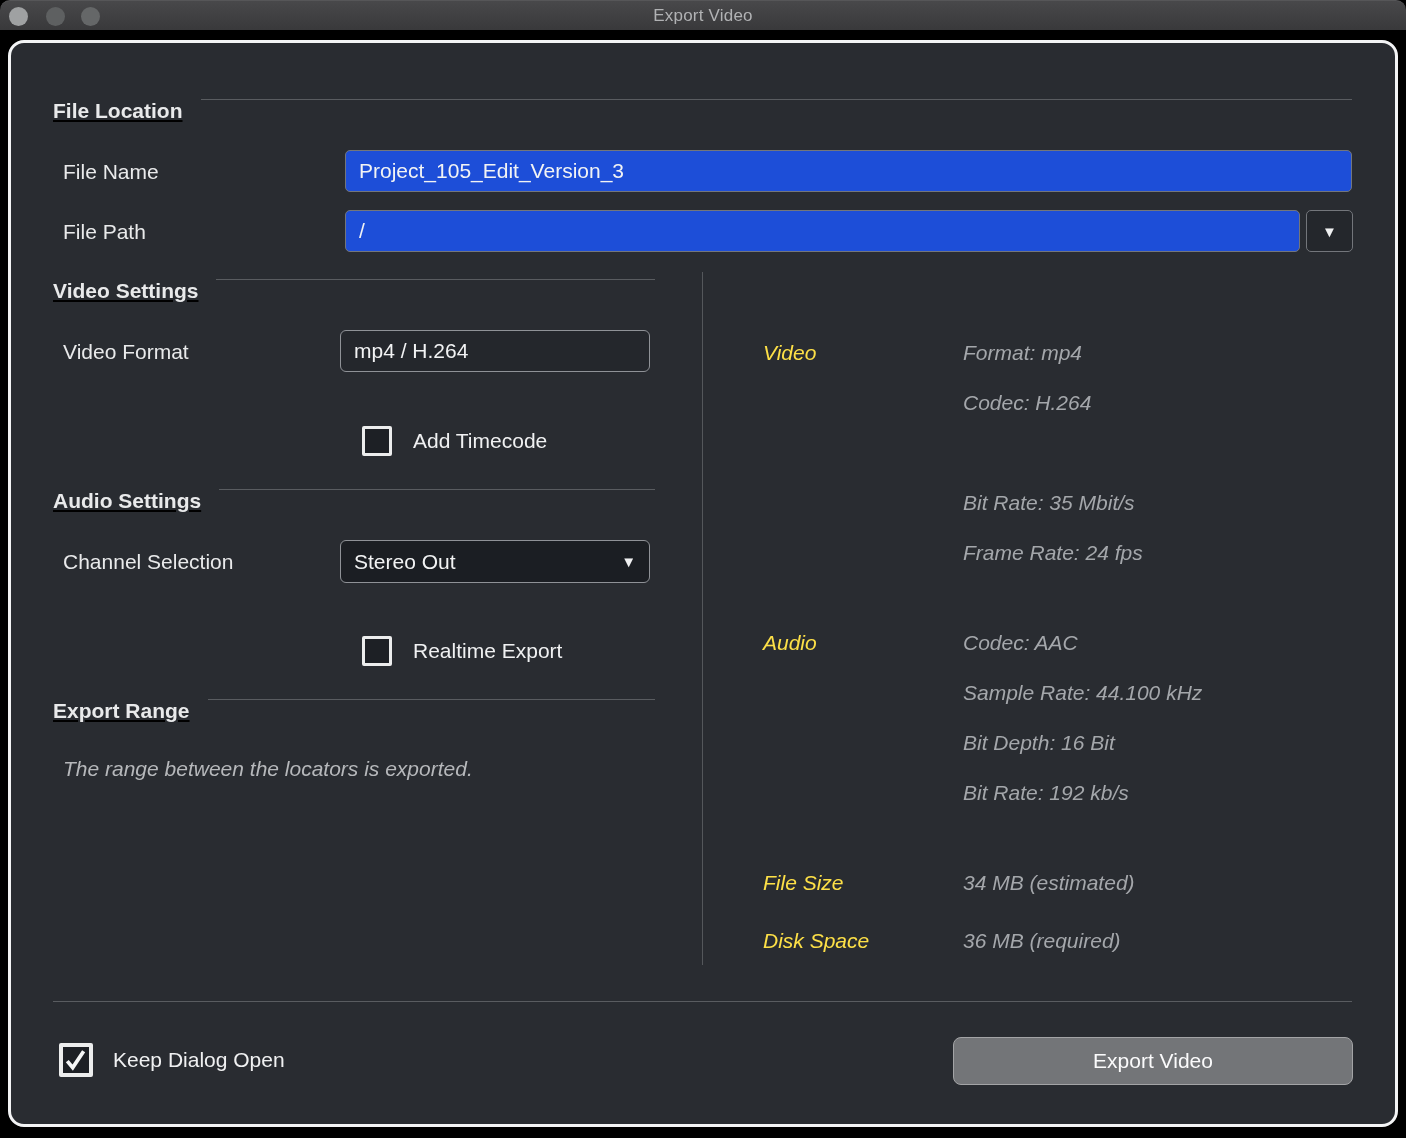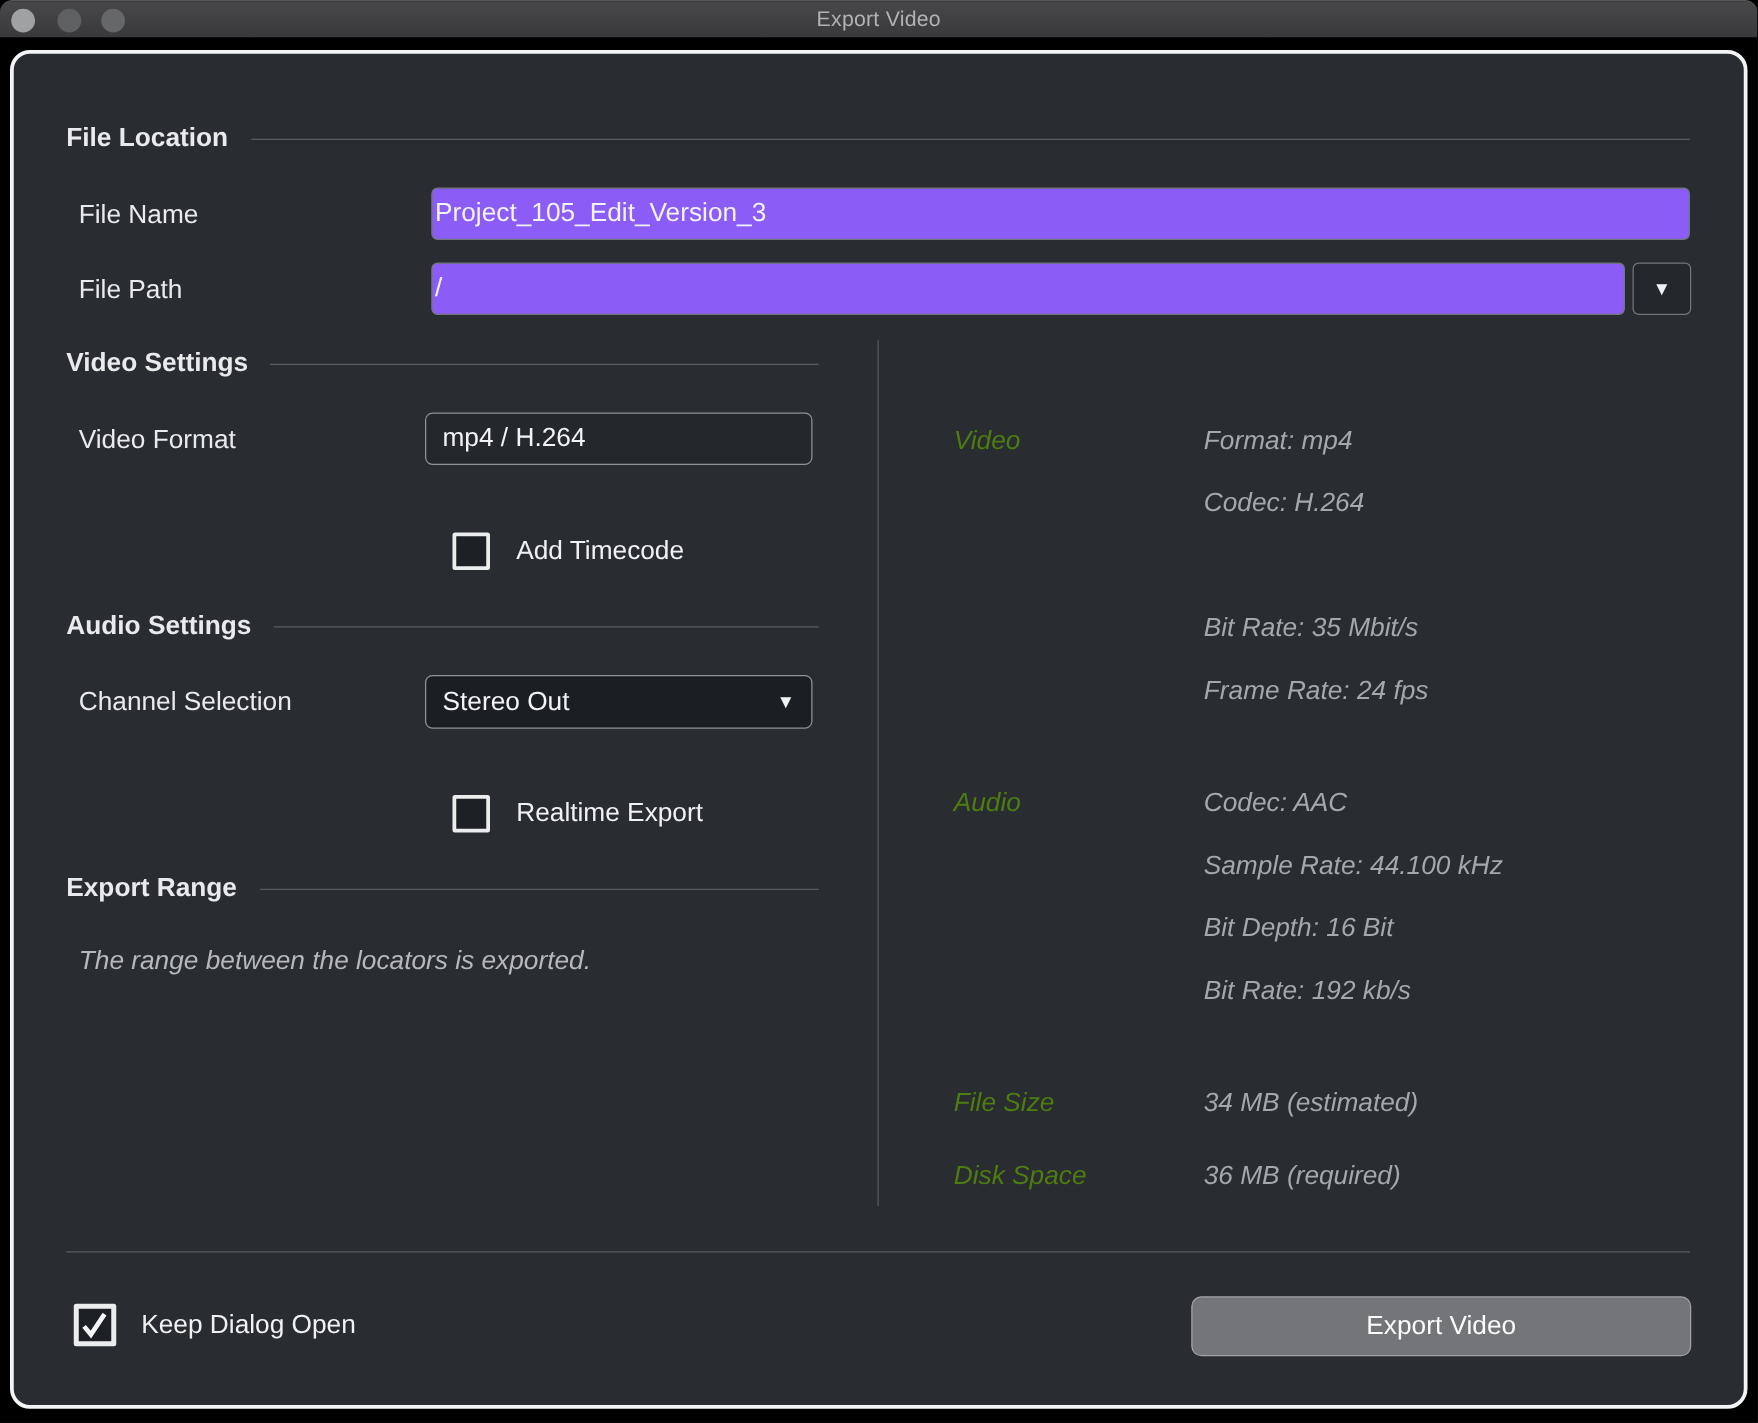--- a/index.html
+++ b/index.html
@@ -23,35 +23,35 @@
   .traffic.t2 { left:46px; background:#5e6061; }
   .traffic.t3 { left:81px; background:#656768; }
 
   
   .dialog {
     position:absolute; left:8px; top:40px; width:1390px; height:1087px;
     background:#292c31; border:3px solid #f3f4f5; border-radius:16px;
   }
 
   
-  .sect { position:absolute; display:flex; align-items:center; }
+  .sect { position:absolute; display:flex; align-items:flex-start;text-decoration:underline; }
   .sect .h { font-size:21px; font-weight:bold; color:#e9eaeb; white-space:nowrap; }
   .sect .rule { flex:1; height:1px; background:#595c60; margin-left:18px; }
   .sect-file-location  { left:53px; top:99px;  width:1299px; }
   .sect-video-settings { left:53px; top:279px; width:602px; }
   .sect-audio-settings { left:53px; top:489px; width:602px; }
   .sect-export-range   { left:53px; top:699px; width:602px; }
   .sect-file-info      { left:753px; top:279px; width:599px; }
 
   .lbl { position:absolute; font-size:21px; color:#e9eaeb; }
 
   
   .text-input {
-    position:absolute; background:#8b5cf6; border:1.5px solid #73767b; border-radius:5px;
-    color:#f2f3f4; font-size:21px; line-height:39px; padding:0 2px; white-space:nowrap; overflow:hidden;
+    position:absolute; background:#1d4ed8; border:1.5px solid #73767b; border-radius:5px;
+    color:#f2f3f4; font-size:21px; line-height:39px; padding:0 13px; white-space:nowrap; overflow:hidden;
   }
   .in-filename { left:345px; top:150px; width:1007px; height:42px; }
   .in-filepath { left:345px; top:210px; width:955px;  height:42px; }
   .path-arrow-btn {
     position:absolute; left:1306px; top:210px; width:47px; height:42px;
     background:#24272c; border:1.5px solid #73767b; border-radius:5px;
     display:flex; align-items:center; justify-content:center;
   }
   .arrow-glyph { font-size:15px; color:#f0f1f2; line-height:1; }
 
@@ -82,21 +82,21 @@
   .cb-keepopen { left:59px;  top:1043px; }
   .cb-keepopen .cb { width:34px; height:34px; border-width:4px; }
   .cb-keepopen .cblabel { margin-left:20px; }
 
   
   .range-note { position:absolute; left:63px; top:757px; font-size:21px; font-style:italic; color:#b6b8bb; }
 
   
   .vdivider { position:absolute; left:702px; top:272px; width:1px; height:693px; background:#54575b; }
   .fi-row { position:absolute; left:763px; width:590px; height:26px; }
-  .fi-row .fi-label { position:absolute; left:0; font-size:21px; font-style:italic; color:#4d7c0f; white-space:nowrap; }
+  .fi-row .fi-label { position:absolute; left:0; font-size:21px; font-style:italic; color:#fde047; white-space:nowrap; }
   .fi-row .fi-value { position:absolute; left:200px; font-size:21px; font-style:italic; color:#a4a7ab; white-space:nowrap; }
   .fi-r0 { top:341px; } .fi-r1 { top:391px; } .fi-r2 { top:441px; } .fi-r3 { top:491px; }
   .fi-r4 { top:541px; } .fi-r5 { top:631px; } .fi-r6 { top:681px;text-align:center; } .fi-r7 { top:731px; }
   .fi-r8 { top:781px; } .fi-r9 { top:871px; } .fi-r10 { top:929px; }
 
   
   .hseparator { position:absolute; left:53px; top:1001px; width:1299px; height:1px; background:#595c60; }
   .export-btn {
     position:absolute; left:953px; top:1037px; width:400px; height:48px;
     background:#737578; border:1.5px solid #a3a4a6; border-radius:8px;

